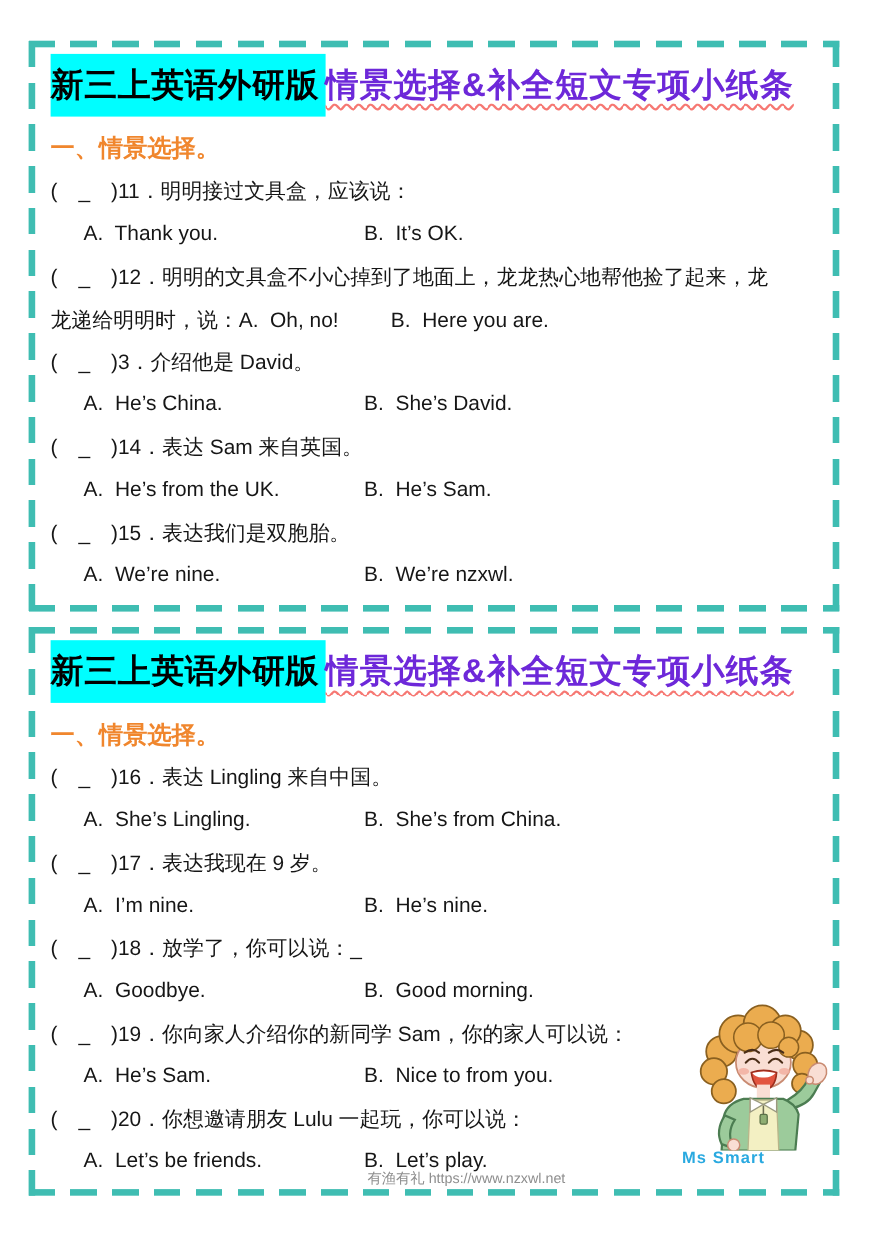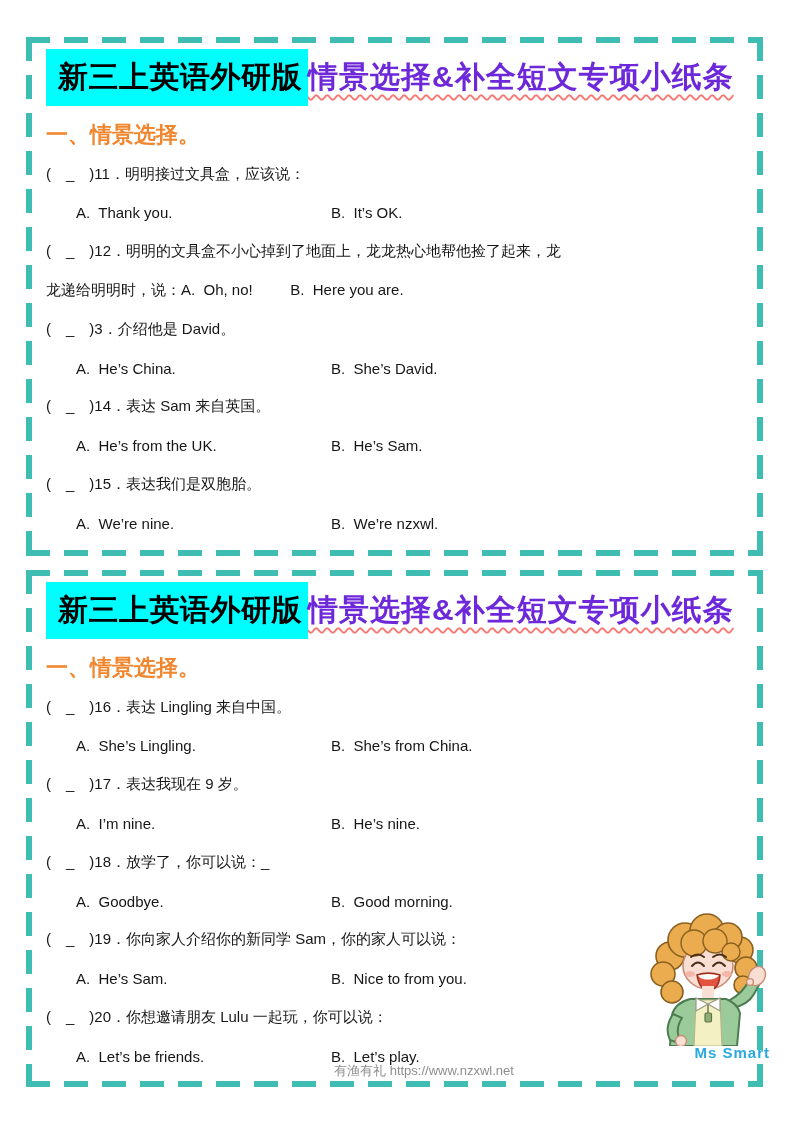--- a/index.html
+++ b/index.html
@@ -25,44 +25,44 @@
   .edge.top { top: 0; } .edge.bottom { bottom: 0; }
   .edge.left { left: 0; } .edge.right { right: 0; }
 
   .dbox-content { position: absolute; inset: 6px; padding: 6px 13px 0 14px; overflow: hidden; }
 
   
   .banner { white-space: nowrap; height: 57px; display: flex; align-items: stretch; margin-bottom: 10px; }
   .hl {
     background: #00feff; color: #000;
     font-size: 30px; font-weight: bold; letter-spacing: 0.5px;
-    display: inline-flex; align-items: center; padding: 0 6px 0 12px;
+    display: inline-flex; align-items: center; padding: 0 6px 0 0;
   }
   .red-title {
     color: #6d28d9; font-size: 30px; font-weight: bold; letter-spacing: 1px;
     display: inline-flex; align-items: center;
     text-decoration: underline wavy rgba(244,96,90,0.85) 1.5px;
     text-underline-offset: 7px;
   }
 
   
-  .row { height: 38.8px; display: flex; align-items: center; white-space: pre; font-size: 15px; }
+  .row { height: 38.8px; display: flex; align-items: center; white-space: pre; font-size: 19px; }
   .row.heading { color: #f0862d; font-weight: bold; font-size: 22px; }
   .row.opts { padding-left: 30px; }
   .opt-a { display: inline-block; width: 255px; }
   .opt-b { display: inline-block; }
 
   
   .footer {
     position: absolute; top: 1062px; left: 424px; transform: translateX(-50%);
     font-size: 13px; color: #8e8e8e; white-space: pre; z-index: 5;
   }
 
   
-  .mascot { position: absolute; left: 634px; top: 912px; width: 136px; z-index: 4; text-align: right; }
+  .mascot { position: absolute; left: 620px; top: 912px; width: 136px; z-index: 4; text-align: left; }
   .mascot svg { display: block; margin: 0 auto; }
   .mascot-label { font-size: 15px; font-weight: bold; color: #29a9e0; letter-spacing: 1px; margin-top: -2px; }
 </style>
 </head>
 <body>
 
 <div class="page">
 
   <div class="dbox first">
     <div class="edge h top"></div>

